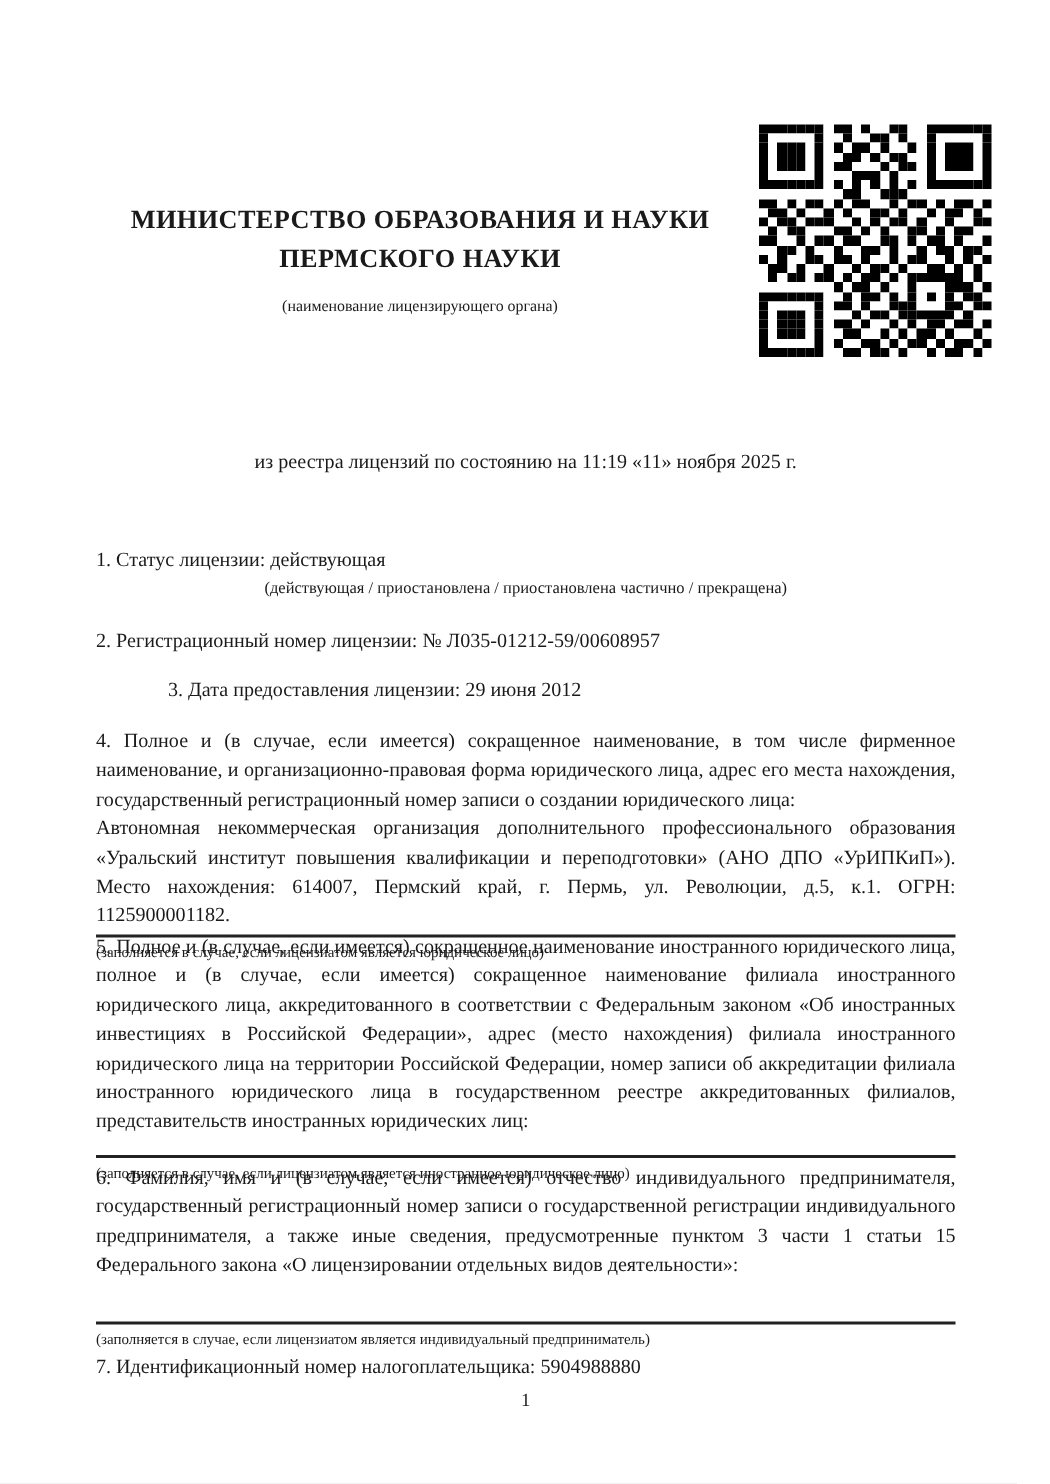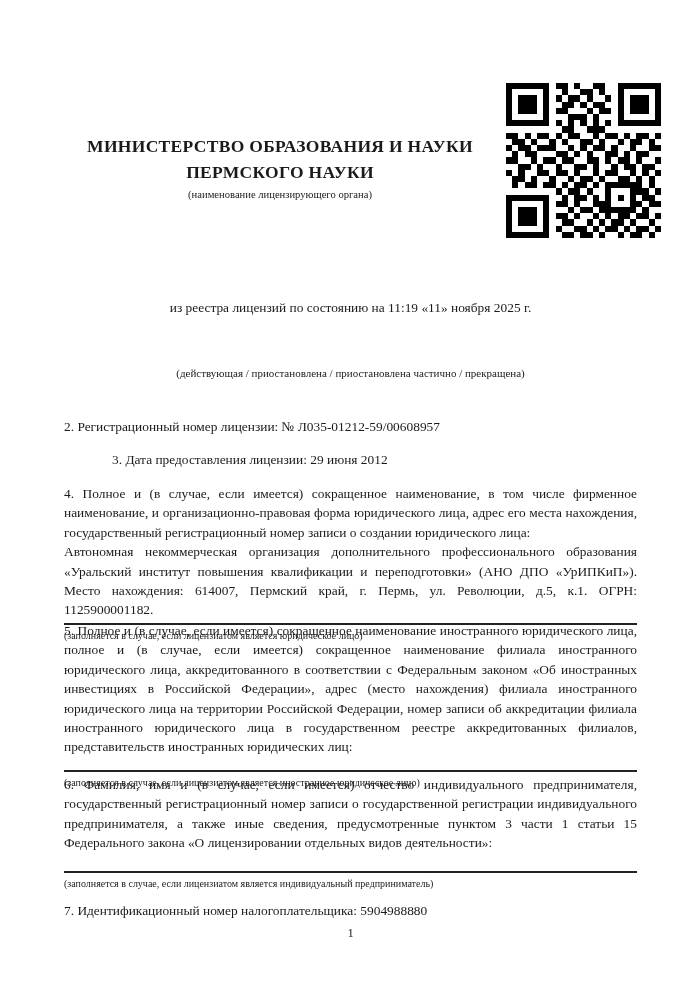--- a/index.html
+++ b/index.html
@@ -25,21 +25,21 @@
   }
   .ministry-name {
     font-weight: 700;
     font-size: 17.5px;
     line-height: 26px;
     letter-spacing: 0.3px;
   }
   .ministry-caption {
     font-size: 10.6px;
     line-height: 13px;
-    margin-top: 3px;
+    margin-top: 13px;
   }
   
   .qr-code {
     position: absolute;
     top: 83px;
     left: 506px;
     width: 155px;
     height: 155px;
     display: grid;
     grid-template-columns: repeat(25, 1fr);
@@ -82,21 +82,21 @@
   }
   .note-block {
     border-top: 2px solid #222222;
     text-align: left;
     font-size: 10px;
     line-height: 13px;
     padding-top: 4px;
   }
   #item4 .note-block { margin-top: 3px; }
   #item5 .note-block { margin-top: 13px; }
-  #item6 .note-block { margin-top: 18px; }
+  #item6 .note-block { margin-top: 28px; }
   
   .page-number {
     position: absolute;
     top: 926px;
     left: 64px;
     width: 573px;
     text-align: center;
     font-size: 12.5px;
   }
 </style>
@@ -737,20 +737,21 @@
       <div class="qr-cell"></div>
       <div class="qr-cell on"></div>
       <div class="qr-cell"></div>
     </div>
 
   <div class="doc-title">
     <div>из реестра лицензий по состоянию на 11:19 «11» ноября 2025 г.</div>
   </div>
 
   <div class="item" id="item1">
+    <div>1. Статус лицензии: действующая</div>
     <div class="note-plain">(действующая / приостановлена / приостановлена частично / прекращена)</div>
   </div>
 
   <div class="item" id="item2">
     <div>2. Регистрационный номер лицензии: № Л035-01212-59/00608957</div>
   </div>
 
   <div class="item" id="item3">
     <div>3. Дата предоставления лицензии: 29 июня 2012</div>
   </div>

